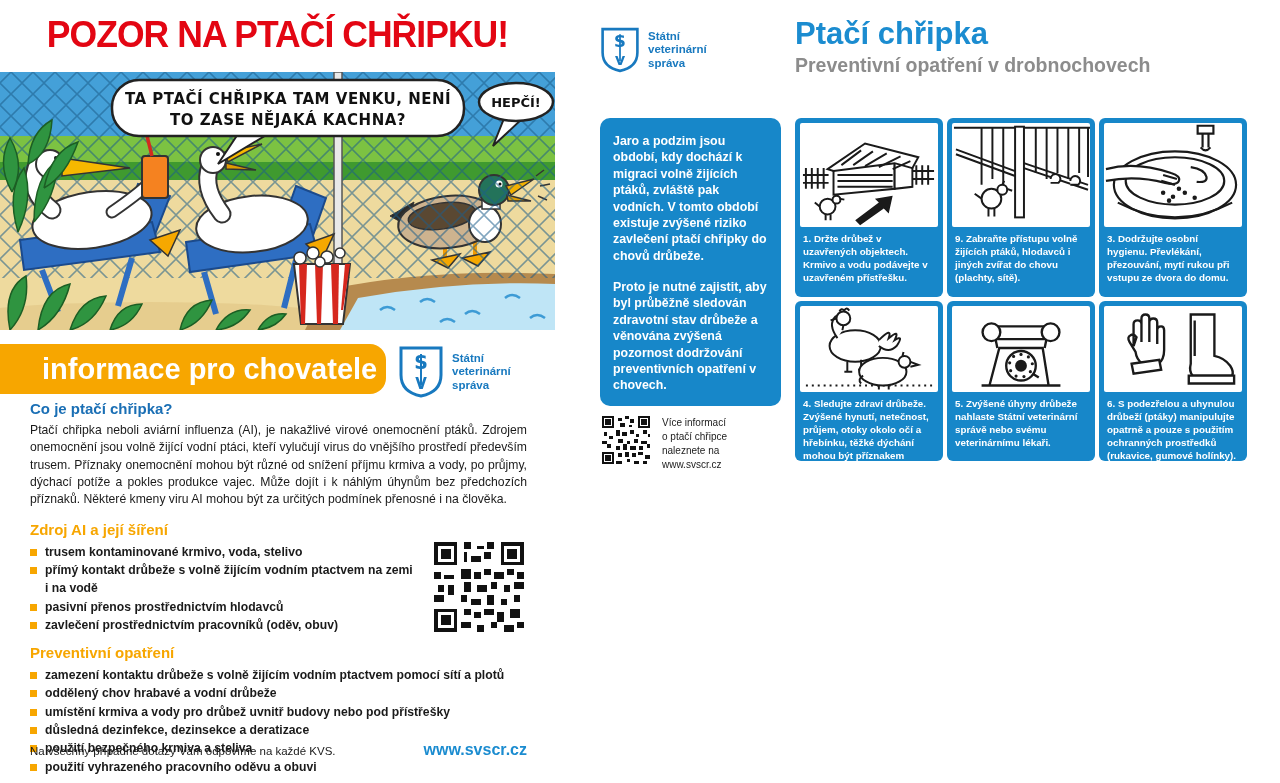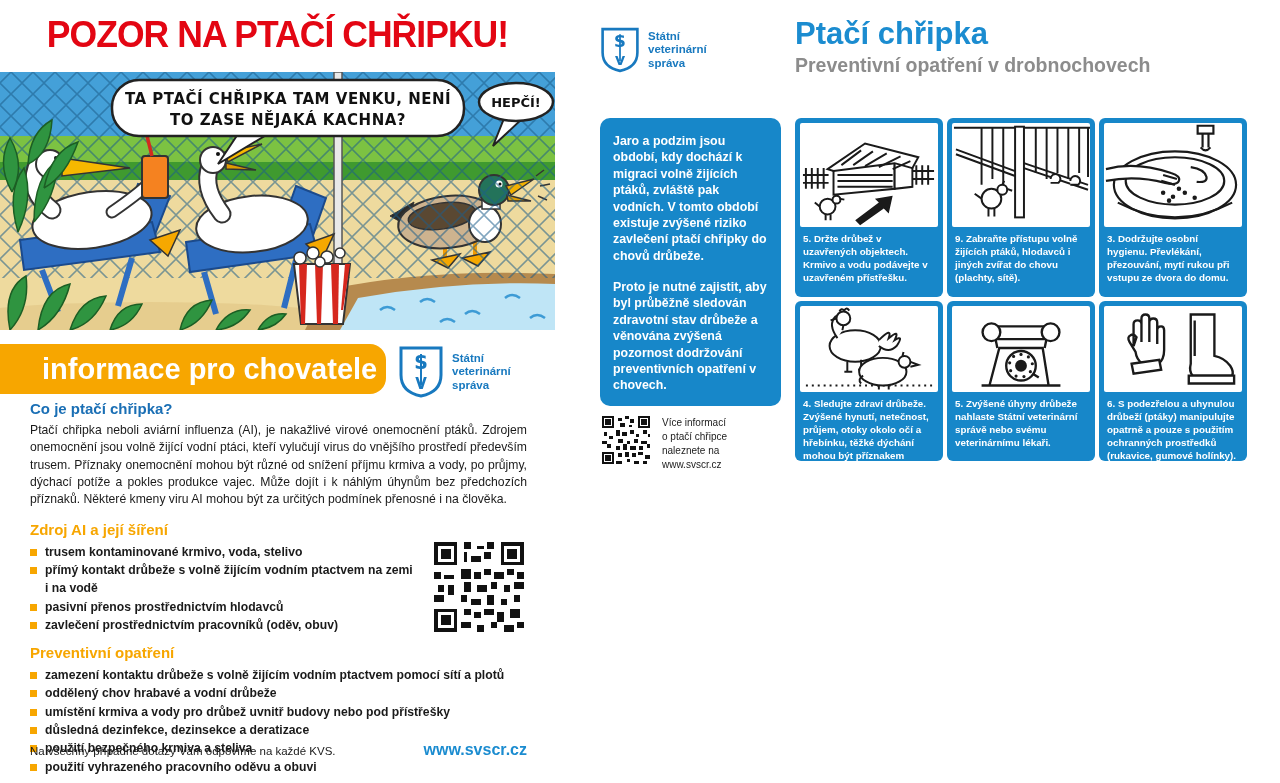--- a/index.html
+++ b/index.html
@@ -373,21 +373,21 @@
             <polygon points="28,46 66,20 120,34 114,45 96,40 34,48" fill="#fff"></polygon>
             <path d="M42,42 l20,-15 M54,42 l20,-14 M66,43 l22,-13 M80,44 l22,-11 M94,46 l18,-8"></path>
             <path d="M38,52 h56 M38,58 h56 M38,64 h56"></path>
             <path d="M114,48 h22 M114,56 h22 M118,42 v20 M124,42 v20 M130,42 v20"></path>
             <circle cx="28" cy="84" r="8" fill="#fff"></circle>
               <circle cx="37" cy="77" r="4" fill="#fff"></circle>
             <path d="M40,76 l5,1 M26,92 v6 M31,92 v6 M20,84 l-5,-4"></path>
             <polygon points="56,98 80,80 76,76 94,73 90,91 85,86 61,103" fill="#1a1a1a" stroke="none"></polygon>
           </svg>
         </div>
-        <div class="step-caption">5. Držte drůbež v uzavřených objektech. Krmivo a vodu podávejte v uzavřeném přístřešku.</div>
+        <div class="step-caption">1. Držte drůbež v uzavřených objektech. Krmivo a vodu podávejte v uzavřeném přístřešku.</div>
       </div>
 
       <div class="step-cell row1">
         <div class="step-img">
           <svg viewBox="0 0 140 104" fill="none" stroke="#1a1a1a" stroke-width="2">
             <path d="M30,4 v58 M41,4 v52 M52,4 v58 M2,4 h138"></path>
             <path d="M85,4 v46 M96,4 v52 M107,4 v46 M118,4 v52 M129,4 v46 M138,4 v50"></path>
             <rect x="64" y="3" width="9" height="92" fill="#fff"></rect>
             <path d="M4,26 L64,48 M4,31 L64,53"></path>
             <path d="M73,40 L138,62 M73,45 L138,67"></path>

